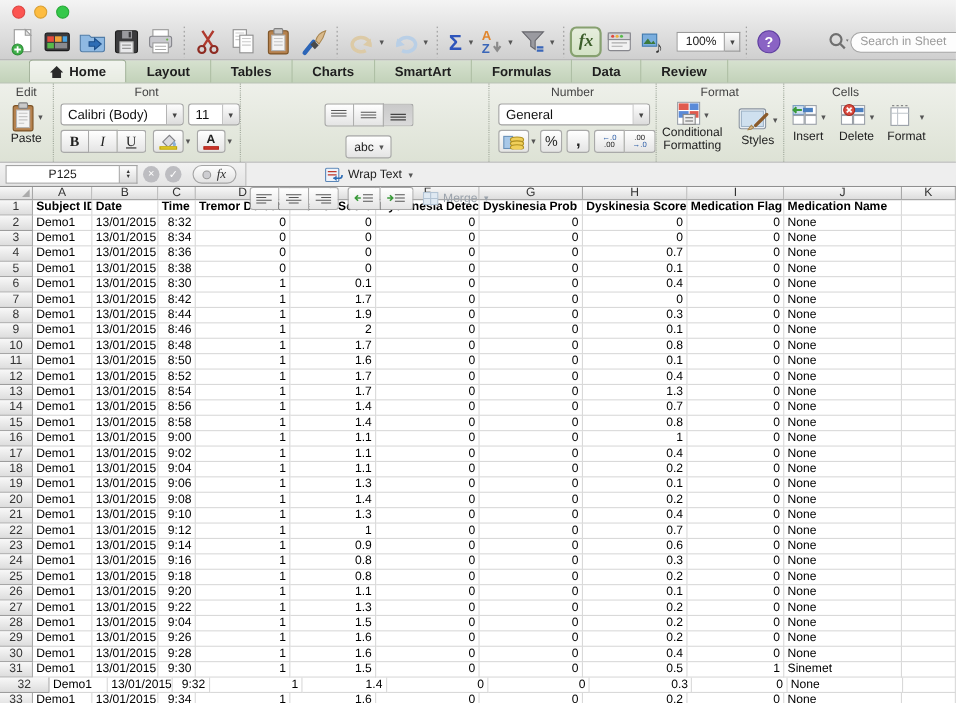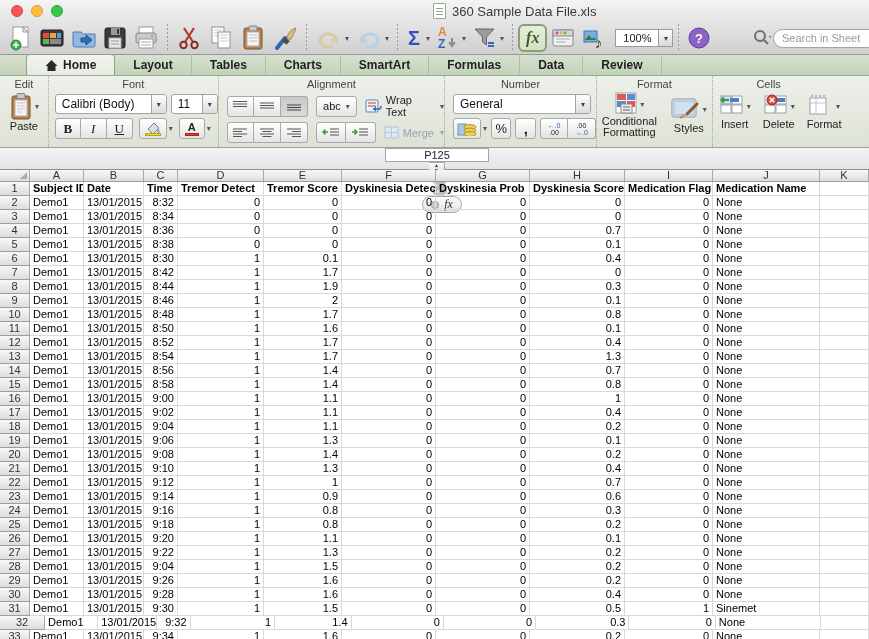--- a/index.html
+++ b/index.html
@@ -58,21 +58,21 @@
   .grayed { color:#9aa2ab; }
   .bigbtn { display:flex; flex-direction:column; align-items:center; font-size:11px; color:#222; }
   
   .g-edit { width:56px; }
   .g-font { width:177px; padding-left:6px; }
   .g-align { width:238px; padding-left:8px; }
   .g-number { width:152px; padding-left:8px; }
   .g-format { width:133px; }
   .g-cells { width:180px; border-right:none; }
   
-  .fbar { height:22px; background:linear-gradient(#f2f2f2,#e4e4e4); border-bottom:1px solid #8f8f8f; display:flex; align-items:center; padding-left:5px;flex-direction:column; }
+  .fbar { height:22px; background:linear-gradient(#f2f2f2,#e4e4e4); border-bottom:1px solid #8f8f8f; display:flex; align-items:center; padding-left:5px; }
   .namebox { width:104px; height:17px; background:#fff; border:1px solid #a5a5a5; font-size:11px; color:#222; display:flex; align-items:center; justify-content:center; }
   .stepper { width:16px; height:17px; border:1px solid #a5a5a5; border-left:none; background:linear-gradient(#fdfdfd,#dcdcdc); display:flex; flex-direction:column; align-items:center; justify-content:center; font-size:5px; color:#333; line-height:5px; }
   .fbtn { width:15px; height:15px; border-radius:50%; background:#bdbdc1; color:#fff; font-size:10px; display:flex; align-items:center; justify-content:center; margin-left:5px; }
   .fx-pill { margin-left:10px; height:17px; border:1px solid #a5a5a5; border-radius:9px; background:linear-gradient(#fdfdfd,#e2e2e2); display:flex; align-items:center; gap:5px; padding:0 8px; }
   .fx-dot { width:8px; height:8px; border-radius:50%; background:#cdcdd1; border:1px solid #9a9a9a; }
   .fx-it { font-family:"Liberation Serif", serif; font-style:italic; font-size:12px; color:#333; }
   .finput { flex:1; height:100%; margin-left:8px; background:#eeeeee; border-left:1px solid #bbb; }
   
   .sheet { height:469px; overflow:hidden; background:#fff; }
   .g-row { display:flex; height:14px; }
@@ -88,24 +88,20 @@
 </head>
 <body>
 
 <div class="chrome">
   <div class="titlebar">
     <div class="lights">
       <div class="light red"></div>
       <div class="light yellow"></div>
       <div class="light green"></div>
     </div>
-    <div class="title-wrap">
-      <div class="doc-ico"></div>
-      <div class="title-text">360 Sample Data File.xls</div>
-    </div>
   </div>
   <div class="toolbar">
     <div class="tb">
         <svg width="24" height="26">
           <rect x="4" y="2" width="15" height="20" fill="#fff" stroke="#9a9a9a"></rect>
           <path d="M14 2 l5 5 h-5 z" fill="#e4e4e4" stroke="#9a9a9a"></path>
           <circle cx="7" cy="20" r="5" fill="#3fae49" stroke="#2e8e37"></circle>
           <path d="M7 17 v6 M4 20 h6" stroke="#fff" stroke-width="1.6"></path>
         </svg>
       </div>
@@ -342,22 +338,21 @@
         <div class="rbtn" style="width:26px;height:21px;flex-direction:column;">
           <span style="font-size:11px;font-weight:bold;line-height:11px;">A</span>
           <div style="width:14px;height:3px;background:#e03c31;border:1px solid #a8231a;"></div>
         </div>
         <span class="dd">▾</span>
       </div>
     </div>
   </div>
 
   <div class="rgroup g-align">
-    <div class="rg-label">Alignment</div>
-    <div class="row" style="gap:8px; margin-top:3px;">
+    <div class="row" style="gap:8px; margin-top:3px;flex-direction:column;">
       <div class="seg">
         <div class="rbtn" style="width:27px;height:21px;">
             <svg width="16" height="12">
               <path d="M1 1.5 h14 M1 4 h14 M1 6.5 h14" stroke="#555"></path>
             </svg>
           </div>
         <div class="rbtn" style="width:27px;height:21px;">
             <svg width="16" height="12">
               <path d="M1 3 h14 M1 5.5 h14 M1 8 h14" stroke="#555"></path>
             </svg>

